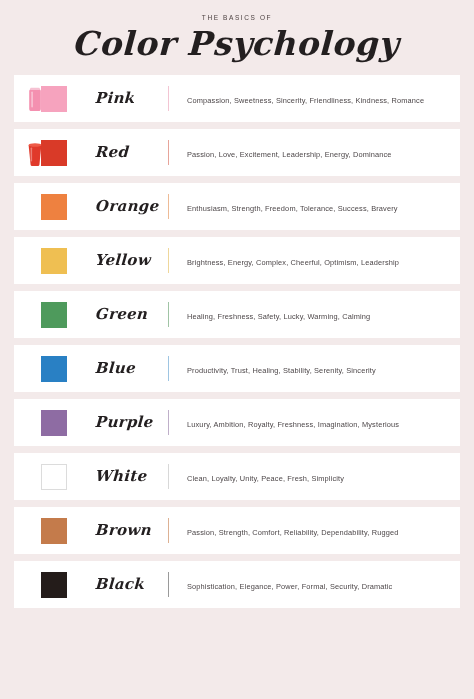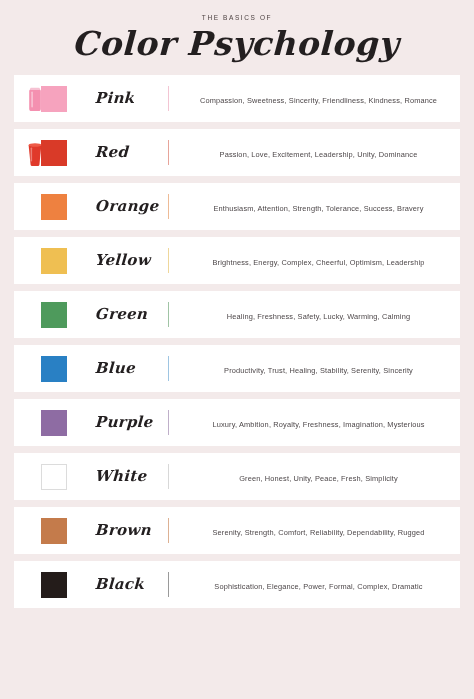--- a/index.html
+++ b/index.html
@@ -118,21 +118,20 @@
     height: 25px;
     background: #CCCCCC;
   }
 
   
   .traits-cell {
     flex: 1 1 auto;
     padding-left: 18px;
     padding-right: 10px;
     overflow: hidden;
-    text-align: center;
   }
   .traits {
     font-family: "Liberation Sans", sans-serif;
     font-size: 7.4px;
     line-height: 1.3;
     color: #4C4648;
     letter-spacing: 0.15px;
     white-space: nowrap;
   }
 </style>
@@ -168,31 +167,31 @@
           <svg class="obj" viewBox="0 0 16 26">
             <path d="M1.6 4 L14.4 4 L12.4 24 Q12.2 25 11 25 L5 25 Q3.8 25 3.6 24 Z" fill="#E0392A"></path>
             <ellipse cx="8" cy="4" rx="6.4" ry="1.7" fill="#EE5B48"></ellipse>
             <rect x="3.6" y="6.5" width="1.5" height="14" rx="0.7" fill="#FFFFFF" opacity="0.35"></rect>
           </svg>
         </div>
         <div class="name-cell">
           <span class="name">Red</span>
         </div>
         <div class="divider" style="background: rgb(231, 164, 154);"></div>
-        <div class="traits-cell"><span class="traits">Passion, Love, Excitement, Leadership, Unity, Dominance</span></div>
+        <div class="traits-cell"><span class="traits">Passion, Love, Excitement, Leadership, Energy, Dominance</span></div>
       </div>
       <div class="row">
         <div class="swatch-cell">
           <div class="swatch" style="background: rgb(238, 129, 64);"></div>
         </div>
         <div class="name-cell">
           <span class="name">Orange</span>
         </div>
         <div class="divider" style="background: rgb(238, 187, 150);"></div>
-        <div class="traits-cell"><span class="traits">Enthusiasm, Attention, Strength, Tolerance, Success, Bravery</span></div>
+        <div class="traits-cell"><span class="traits">Enthusiasm, Strength, Freedom, Tolerance, Success, Bravery</span></div>
       </div>
       <div class="row">
         <div class="swatch-cell">
           <div class="swatch" style="background: rgb(239, 191, 82);"></div>
         </div>
         <div class="name-cell">
           <span class="name">Yellow</span>
         </div>
         <div class="divider" style="background: rgb(239, 215, 155);"></div>
         <div class="traits-cell"><span class="traits">Brightness, Energy, Complex, Cheerful, Optimism, Leadership</span></div>
@@ -228,37 +227,37 @@
         <div class="traits-cell"><span class="traits">Luxury, Ambition, Royalty, Freshness, Imagination, Mysterious</span></div>
       </div>
       <div class="row">
         <div class="swatch-cell">
           <div class="swatch bordered" style="background: rgb(255, 255, 255);"></div>
         </div>
         <div class="name-cell">
           <span class="name">White</span>
         </div>
         <div class="divider" style="background: rgb(216, 216, 216);"></div>
-        <div class="traits-cell"><span class="traits">Green, Honest, Unity, Peace, Fresh, Simplicity</span></div>
+        <div class="traits-cell"><span class="traits">Clean, Loyalty, Unity, Peace, Fresh, Simplicity</span></div>
       </div>
       <div class="row">
         <div class="swatch-cell">
           <div class="swatch" style="background: rgb(196, 123, 75);"></div>
         </div>
         <div class="name-cell">
           <span class="name">Brown</span>
         </div>
         <div class="divider" style="background: rgb(221, 177, 147);"></div>
-        <div class="traits-cell"><span class="traits">Serenity, Strength, Comfort, Reliability, Dependability, Rugged</span></div>
+        <div class="traits-cell"><span class="traits">Passion, Strength, Comfort, Reliability, Dependability, Rugged</span></div>
       </div>
       <div class="row">
         <div class="swatch-cell">
           <div class="swatch" style="background: rgb(36, 28, 26);"></div>
         </div>
         <div class="name-cell">
           <span class="name">Black</span>
         </div>
         <div class="divider" style="background: rgb(154, 154, 154);"></div>
-        <div class="traits-cell"><span class="traits">Sophistication, Elegance, Power, Formal, Complex, Dramatic</span></div>
+        <div class="traits-cell"><span class="traits">Sophistication, Elegance, Power, Formal, Security, Dramatic</span></div>
       </div>
     </div>
 
 </div>
 
 </body></html>

